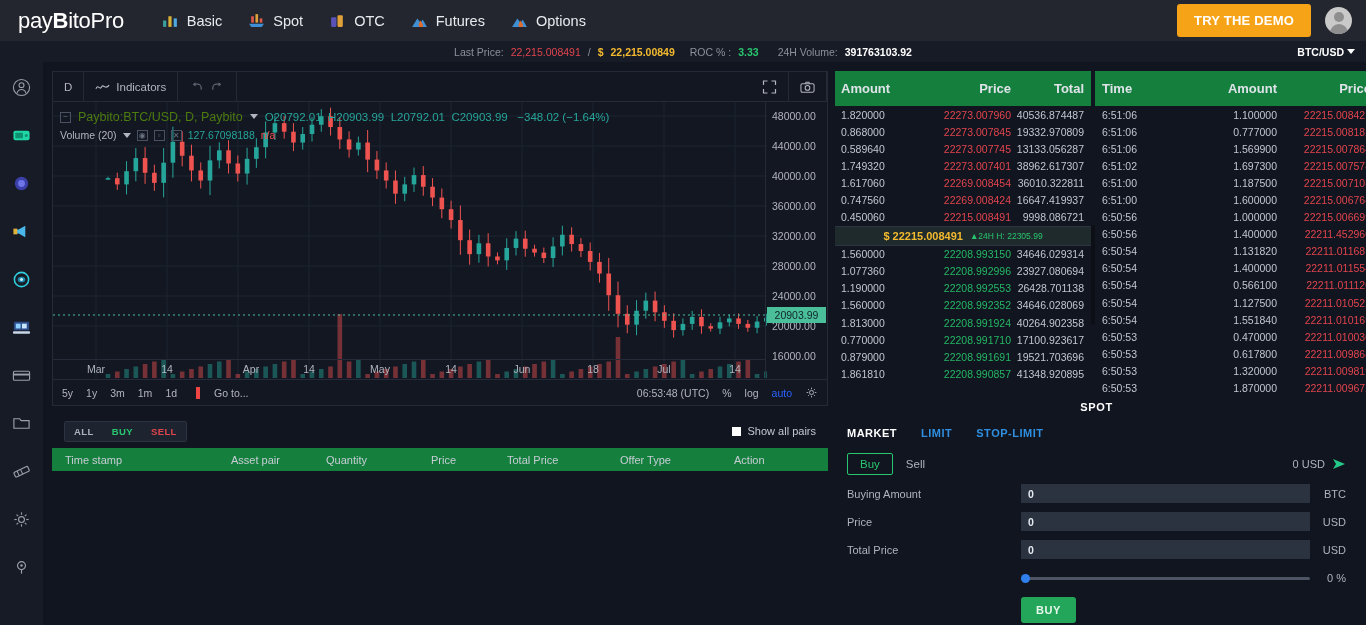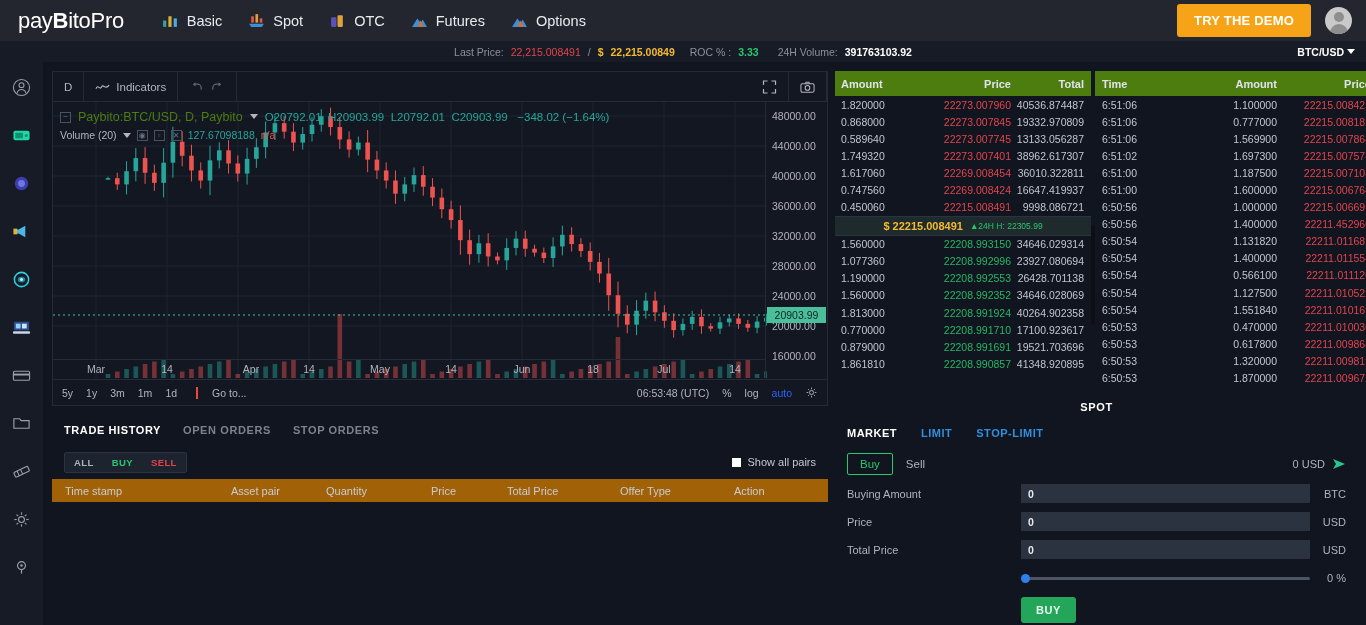--- a/index.html
+++ b/index.html
@@ -122,21 +122,21 @@
     position:absolute; left:0; right:62px; bottom:27px; height:19px;
     border-top:1px solid #252a38; font-size:10.5px; color:#b2b5be;
   }
   .ta-tick { position:absolute; top:3px; transform:translateX(-50%); }
   .chart-footer {
     position:absolute; left:0; right:0; bottom:0; height:26px;
     border-top:1px solid #252a38; display:flex; align-items:center;
     font-size:10.5px; color:#b2b5be; padding:0 9px; gap:13px;
   }
   .cf-range { cursor:pointer; }
-  .cf-goto { color:#b2b5be; cursor:pointer; margin-left:6px; padding-left:14px; border-left:2px solid #ef4444;}
+  .cf-goto { color:#b2b5be; cursor:pointer; margin-left:6px; padding-left:14px; border-left:4px solid #ef4444;}
   .cf-right { margin-left:auto; display:flex; align-items:center; gap:13px; }
   .cf-blue { color:#2962ff; cursor:pointer; }
 
   
   .histpanel { position:absolute; left:9px; top:352px; width:776px; bottom:4px; }
   .hist-tabs { display:flex; gap:22px; padding:10px 12px 9px 12px; }
   .hist-tab { font-size:11px; letter-spacing:.6px; color:#7c828e; cursor:pointer; font-weight:700; }
   .hist-tab.active { color:#fff; }
   .hist-filterbar {
     display:flex; align-items:center; padding:0 12px; height:34px;
@@ -144,30 +144,30 @@
   .segbtns { display:flex; border:1px solid #2d3342; border-radius:2px; overflow:hidden; }
   .segbtn {
     font-size:9.5px; font-weight:700; padding:4px 9px; cursor:pointer;
     background:#1d2430; color:#aeb3bd; letter-spacing:.4px;
   }
   .segbtn.buy { color:#28c76f; }
   .segbtn.sell { color:#e2444e; }
   .showall { margin-left:auto; display:flex; align-items:center; gap:7px; font-size:11px; color:#c3c7d0; cursor:pointer; }
   .chkbox { width:9px; height:9px; background:#fff; display:inline-block; }
   .hist-head {
-    display:flex; background:#a16207; height:23px; align-items:center;
+    display:flex; background:#15803d; height:23px; align-items:center;
     font-size:11px; color:#c7ccd5;
   }
   .hist-head div { padding-left:13px; }
 
   
   .ob { position:absolute; left:792px; top:9px; width:256px; height:320px; }
   .ob-head, .tr-head {
-    display:flex; background:#4d7c0f; height:25px; align-items:center;
-    font-size:11px; color:#dfe3ea; font-weight:700;
+    display:flex; background:#15803d; height:35px; align-items:center;
+    font-size:13px; color:#dfe3ea; font-weight:700;
   }
   .ob-row, .tr-row {
     display:flex; height:17.1px; align-items:center; font-size:10.5px; color:#c2c6cf;
   }
   .c-amt { width:78px; padding-left:6px; }
   .c-prc { width:98px; text-align:right; }
   .c-tot { flex:1; text-align:right; padding-right:7px; }
   .ask { color:#e2444e; }
   .bid { color:#25b765; }
   .ob-spread {
@@ -938,25 +938,20 @@
           <div class="tr-row">
             <div class="tc-time">6:50:53</div>
             <div class="tc-amt">1.870000</div>
             <div class="tc-prc ask">22211.009672</div>
           </div>
         </div>
 
     </div>
 
     <div class="histpanel">
-      <div class="hist-tabs">
-        <div class="hist-tab active">TRADE HISTORY</div>
-        <div class="hist-tab">OPEN ORDERS</div>
-        <div class="hist-tab">STOP ORDERS</div>
-      </div>
       <div class="hist-filterbar">
         <div class="segbtns">
           <div class="segbtn">ALL</div>
           <div class="segbtn buy">BUY</div>
           <div class="segbtn sell">SELL</div>
         </div>
         <div class="showall">
           <span class="chkbox"></span>
           <span>Show all pairs</span>
         </div>

